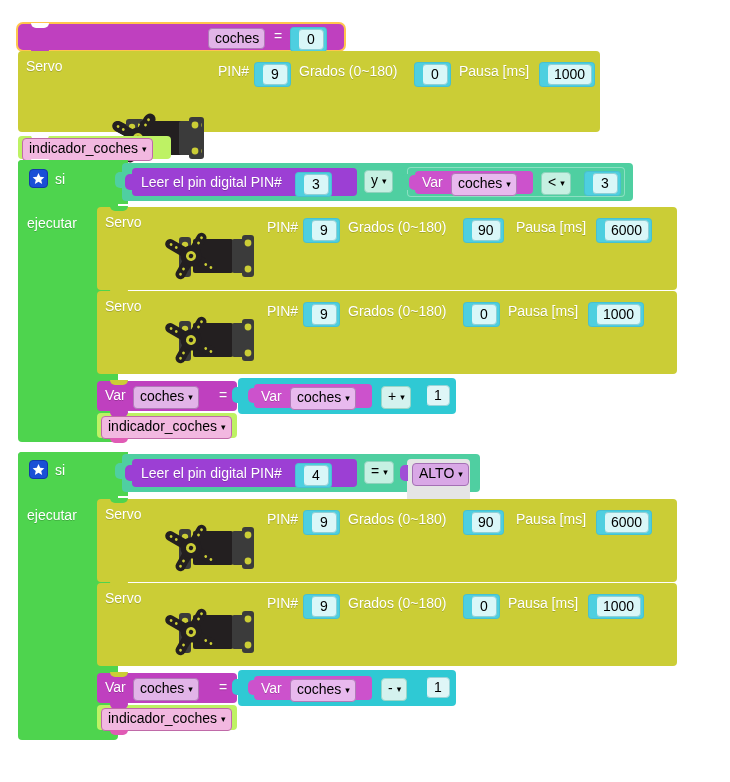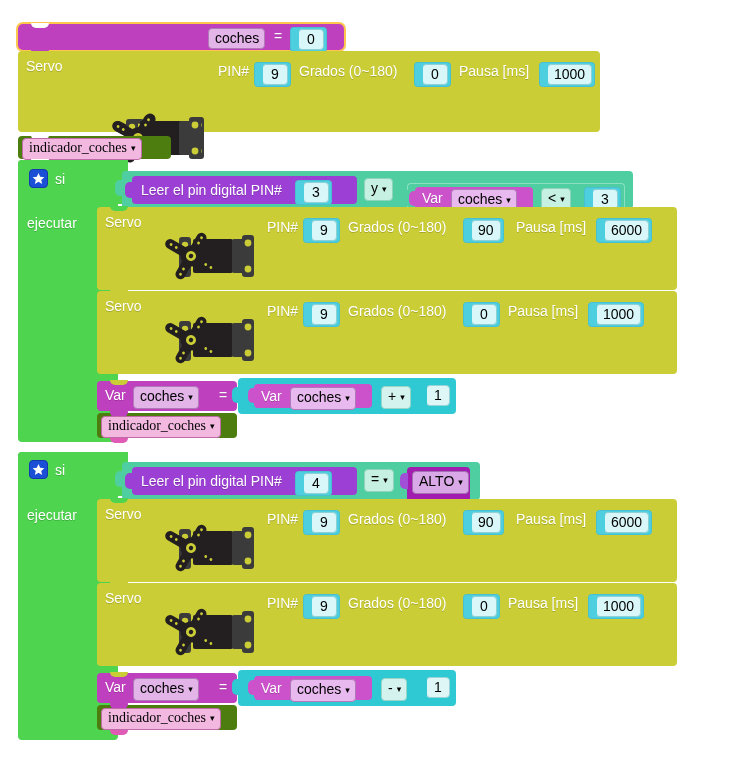--- a/index.html
+++ b/index.html
@@ -74,24 +74,24 @@
     display:inline-block;vertical-align:middle;
     background:#dff6f7;border:1px solid #9ad3d8;border-radius:4px;
     color:#000;font-size:14px;line-height:16px;padding:1px 7px 2px 7px;
   }
 
   
   .c-var{background:#bf40bf;}          
   .c-var-in{background:#cc52cc;}
   .c-servo{background:#cbcd36;}        
   .c-if{background:#4ed44e;}           
-  .c-logic{background:#4fcfa1;margin-top:8px;}        
+  .c-logic{background:#4fcfa1;}        
   .c-read{background:#9c3fd4;}         
   .c-math{background:#2fc9d4;}         
-  .c-proc{background:#4d7c0f;font-family:Liberation Serif, serif;}         
+  .c-proc{background:#bef264;}         
 
   
   .star-icon{
     position:absolute;width:17px;height:17px;border-radius:4px;
     background:#1a4fd6;border:1px solid #123aa8;
     display:flex;align-items:center;justify-content:center;
   }
   .star-icon svg{width:13px;height:13px;display:block;}
 
   
@@ -405,21 +405,21 @@
       <span style="position:absolute;left:-7px;top:6px;width:8px;height:16px;background:#9c3fd4;border-radius:5px 0 0 5px;"></span>
       <span class="blk-label" style="position:absolute;left:9px;top:7px;">Leer el pin digital PIN#</span>
       <span class="num-host" style="position:absolute;left:163px;top:4px;">
         <span class="plug"></span>
         <span class="num-field">4</span>
       </span>
     </div>
     <span class="op-field" style="position:absolute;left:242px;top:7px;">
       <span>=</span><span class="car">▾</span>
     </span>
-    <div class="blk c-read" style="left:285px;top:5px;width:63px;height:43px;border-radius:4px;background:#a21caf;text-decoration:underline;">
+    <div class="blk c-read" style="left:285px;top:5px;width:63px;height:43px;border-radius:4px;background:#e5e5e5;text-decoration:underline;">
       <span style="position:absolute;left:-7px;top:6px;width:8px;height:16px;background:#a04fd6;border-radius:5px 0 0 5px;"></span>
       <span class="drop-field" style="position:absolute;left:5px;top:4px;background:#d9a8e6;border-color:#a470b4;">
         <span>ALTO</span><span class="car">▾</span>
       </span>
     </div>
   </div>
 
   <div class="blk c-servo" style="left:97px;top:499px;width:580px;height:83px;border-radius:4px;">
     <span class="notch-top" style="background:#4ed44e;"></span>
     <span class="blk-label" style="position:absolute;left:8px;top:8px;">Servo</span>

